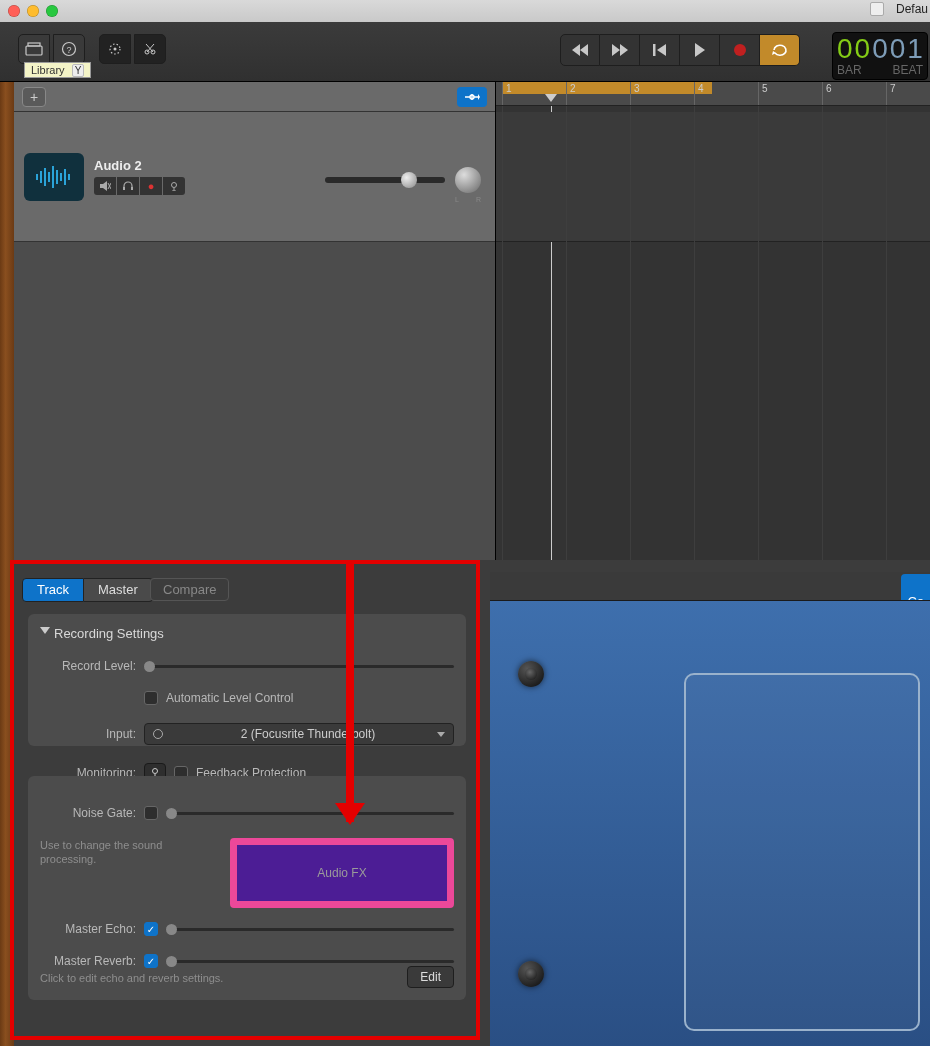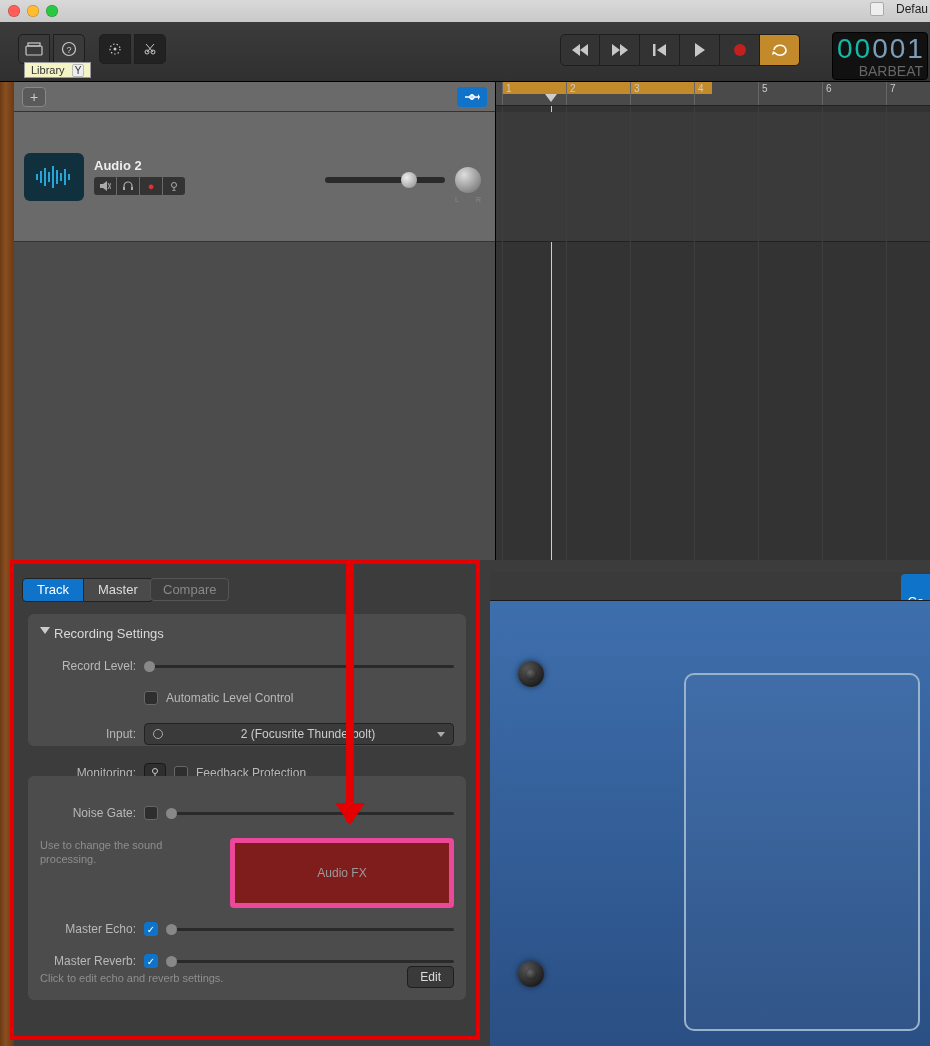--- a/index.html
+++ b/index.html
@@ -25,21 +25,21 @@
 
   .transport { position:absolute; left:560px; top:12px; display:flex; gap:0; }
   .transport .tb-btn{width:40px;height:32px;background:#333;border-radius:0;border-left:none;}
   .transport .tb-btn:first-child{border-radius:5px 0 0 5px;border-left:1px solid #1e1e1e;}
   .transport .tb-btn:last-child{border-radius:0 5px 5px 0;}
   .rec-dot{width:12px;height:12px;border-radius:50%;background:#c02020;}
   .cycle{background:#c28a2a !important;}
 
   .lcd { position:absolute; right:2px; top:10px; width:96px; height:48px; background:#111; border:1px solid #000; border-radius:4px; color:#777; text-align:right; padding:2px 4px; overflow:hidden;}
   .lcd .big{font-size:28px;color:#7e9db8;font-family:monospace;letter-spacing:2px;line-height:28px;}
-  .lcd .sm{font-size:14px;color:#666;display:flex;justify-content:flex-end;}
+  .lcd .sm{font-size:12px;color:#666;display:flex;justify-content:space-between;}
 
   
   .main { position:absolute; left:0; top:82px; right:0; height:478px; display:flex; }
   .wood { width:14px; background:linear-gradient(90deg,#6b3a14,#8a4f1f 40%,#6b3a14);}
   .tracklist { width:482px; background:#4c4c4c; border-right:1px solid #000; position:relative;}
   .track-header-row { height:30px; background:#6a6a6a; border-bottom:1px solid #333; display:flex; align-items:center; justify-content:space-between; padding:0 8px;}
   .plus-btn{width:24px;height:20px;border:1px solid #888;border-radius:4px;background:#5a5a5a;color:#ccc;display:flex;align-items:center;justify-content:center;font-size:14px;}
   .filter-btn{width:30px;height:20px;background:#0e73c9;border-radius:4px;display:flex;align-items:center;justify-content:center;}
 
   .track { height:130px; background:#6a6a6a; border-bottom:1px solid #333; display:flex; align-items:center; padding:10px; gap:10px; position:relative;}
@@ -95,21 +95,21 @@
   .row{display:flex;align-items:center;margin:18px 0;gap:8px;}
   .row label{flex:0 0 96px;text-align:right;color:#b8b8b8;font-size:12px;}
   .thin-slider{flex:1;height:3px;background:#2a2a2a;border-radius:2px;position:relative;}
   .thin-slider .dot{position:absolute;left:0;top:-4px;width:11px;height:11px;border-radius:50%;background:#888;}
   .chk{width:14px;height:14px;background:#2e2e2e;border:1px solid #666;border-radius:3px;display:inline-flex;align-items:center;justify-content:center;}
   .chk.on{background:#0e73c9;border-color:#0e73c9;color:#fff;font-size:10px;}
   .dropdown{flex:1;height:22px;background:#3a3a3a;border:1px solid #222;border-radius:4px;color:#ccc;font-size:12px;display:flex;align-items:center;position:relative;padding:0 8px;}
   .dropdown .circ{width:10px;height:10px;border:1.5px solid #aaa;border-radius:50%;margin-right:8px;}
   .dropdown .caret{position:absolute;right:8px;top:8px;width:0;height:0;border:4px solid transparent;border-top:5px solid #aaa;}
   .mon-btn{width:22px;height:20px;background:#2e2e2e;border:1px solid #1a1a1a;border-radius:4px;display:flex;align-items:center;justify-content:center;color:#aaa;}
-  .audiofx{width:224px;height:70px;border:5px solid #ec4899;background:#7f1d1d;border-radius:4px;display:flex;align-items:center;justify-content:center;color:#9a9a9a;font-size:12px;margin-left:auto;}
+  .audiofx{width:224px;height:70px;border:7px solid #ec4899;background:#4c1d95;border-radius:4px;display:flex;align-items:center;justify-content:center;color:#9a9a9a;font-size:12px;margin-left:auto;}
   .hint{font-size:11px;color:#8e8e8e;width:160px;line-height:14px;}
   .edit-btn{position:absolute;right:12px;bottom:12px;padding:3px 12px;font-size:12px;color:#ddd;background:#3a3a3a;border:1px solid #1e1e1e;border-radius:4px;}
   .footer-hint{position:absolute;left:12px;bottom:16px;font-size:11px;color:#8e8e8e;}
 
   
   .plugin-pane{position:absolute;left:490px;right:0;top:40px;bottom:0;background:linear-gradient(#3e6fad,#2a4f84);border-top:1px solid #1a1a1a;}
   .plugin-topbar{position:absolute;left:490px;right:0;top:12px;height:28px;background:#3a3a3a;}
   .co-btn{position:absolute;right:0;top:14px;height:24px;padding:20px 6px;background:#0e73c9;color:#fff;font-size:13px;border-radius:4px 0 0 4px;}
   .screw{width:26px;height:26px;border-radius:50%;background:radial-gradient(circle at 35% 30%,#555,#0a0a0a);position:absolute;box-shadow:0 0 6px rgba(0,0,0,.6);}
   .screw:after{content:"";position:absolute;inset:7px;border-radius:50%;background:radial-gradient(circle at 40% 35%,#666,#111);}
@@ -190,21 +190,21 @@
       </div>
     <div class="tb-btn cycle">
         <svg width="18" height="14" viewBox="0 0 18 14">
           <path d="M3 7 A6 5 0 1 1 4 10" fill="none" stroke="#fff" stroke-width="1.6"></path>
           <path d="M2 8 L5 10 L1 12 Z" fill="#fff"></path>
         </svg>
       </div>
   </div>
 
   <div class="lcd">
-    <div class="big"><span style="color:#14b8a6">00</span><span style="color:#7e9db8">001.4</span></div>
+    <div class="big"><span style="color:#84cc16">00</span><span style="color:#7e9db8">001.4</span></div>
     <div class="sm">
         <span>BAR</span>
         <span>BEAT</span>
       </div>
   </div>
 </div>
 <div class="tooltip-library">
   <span>Library</span>
   <span class="shortcut">Y</span>
 </div>

